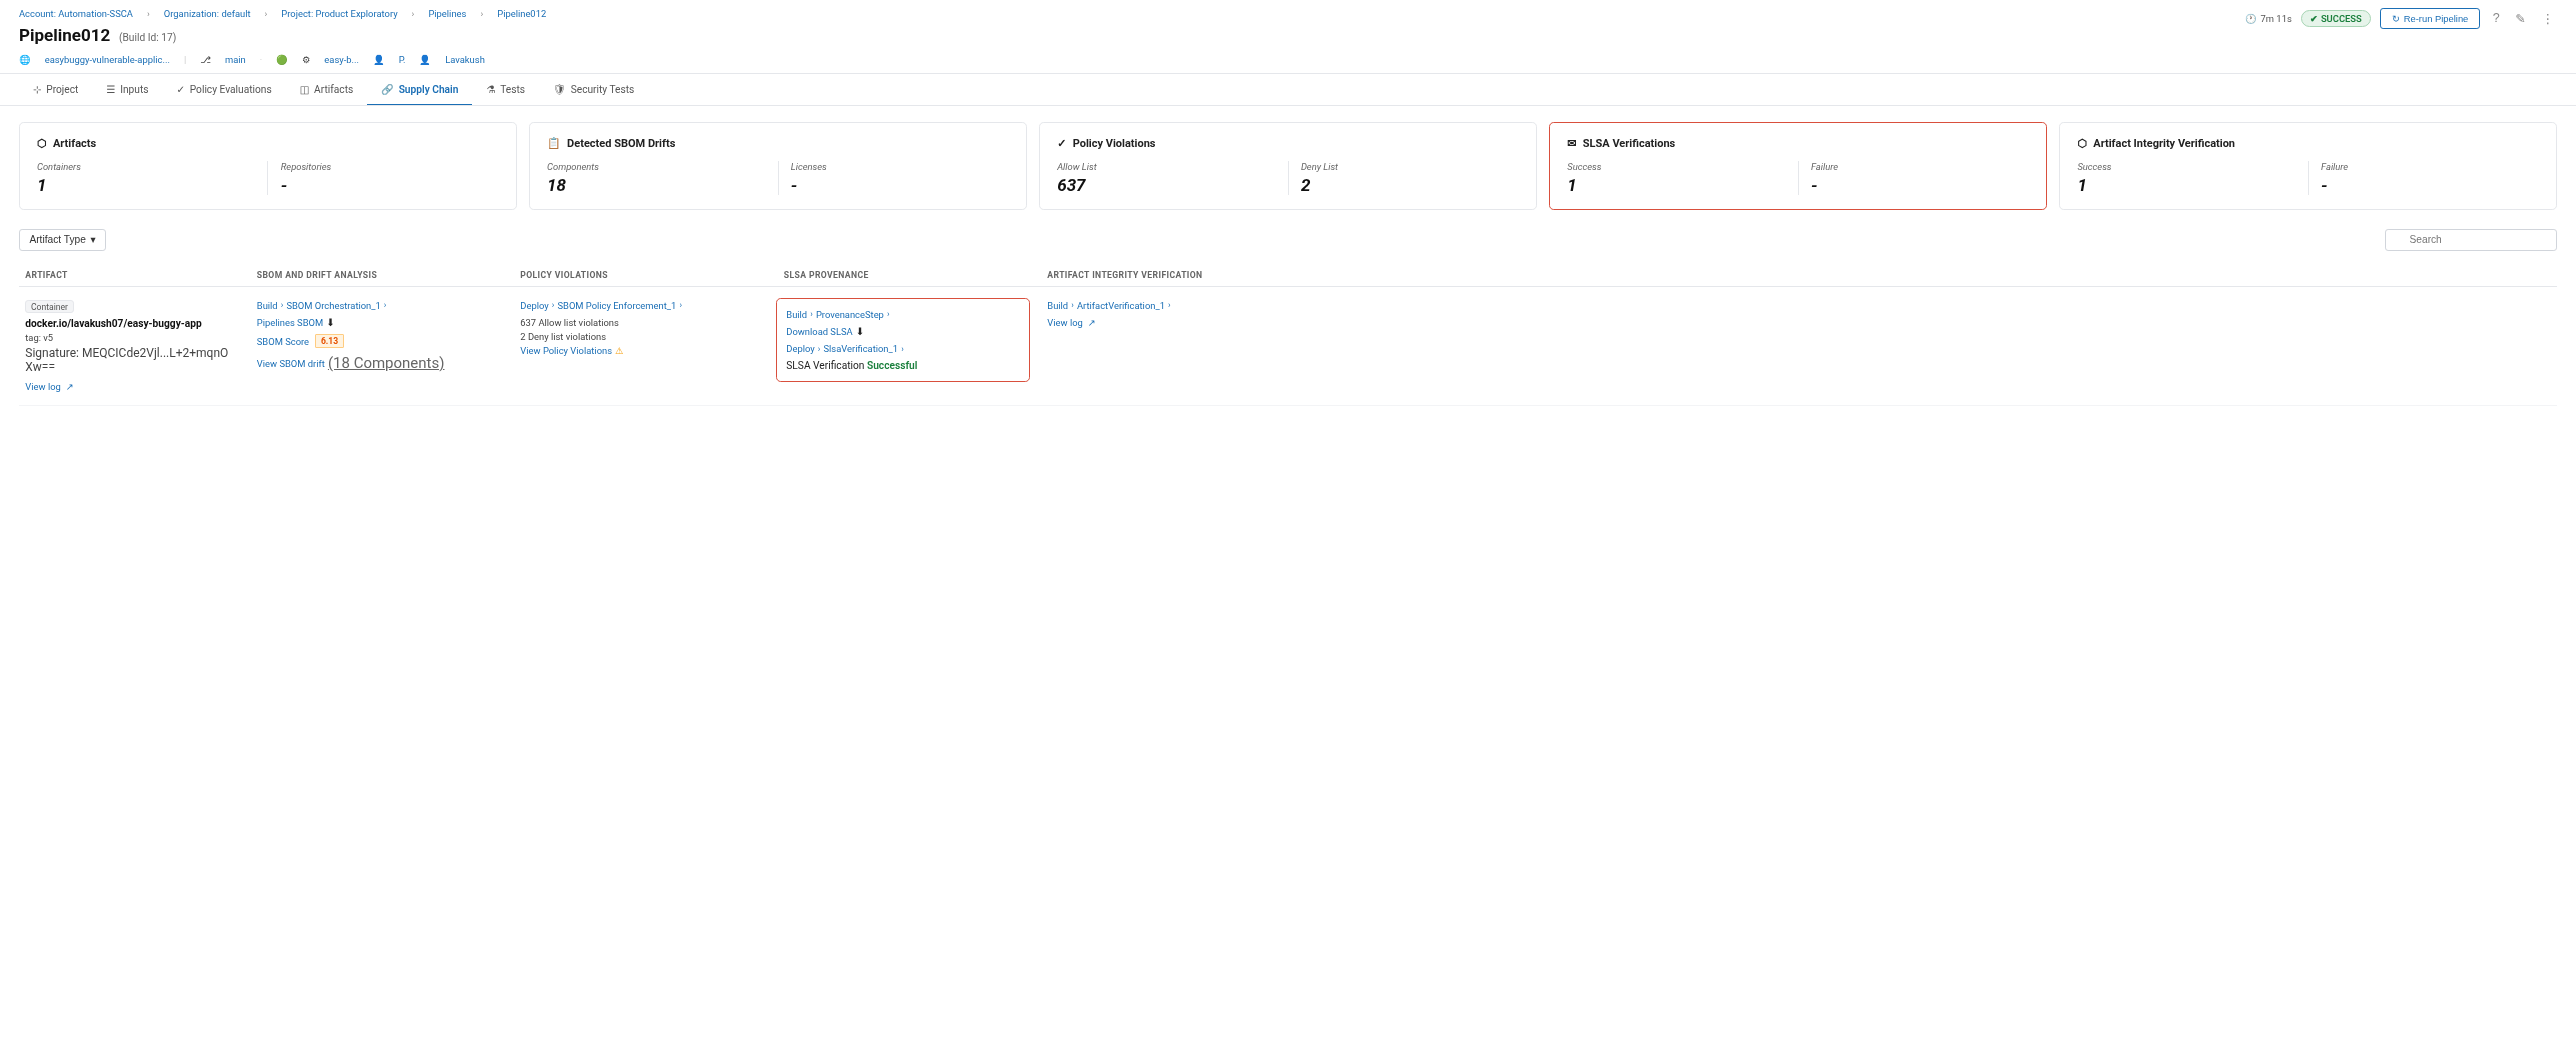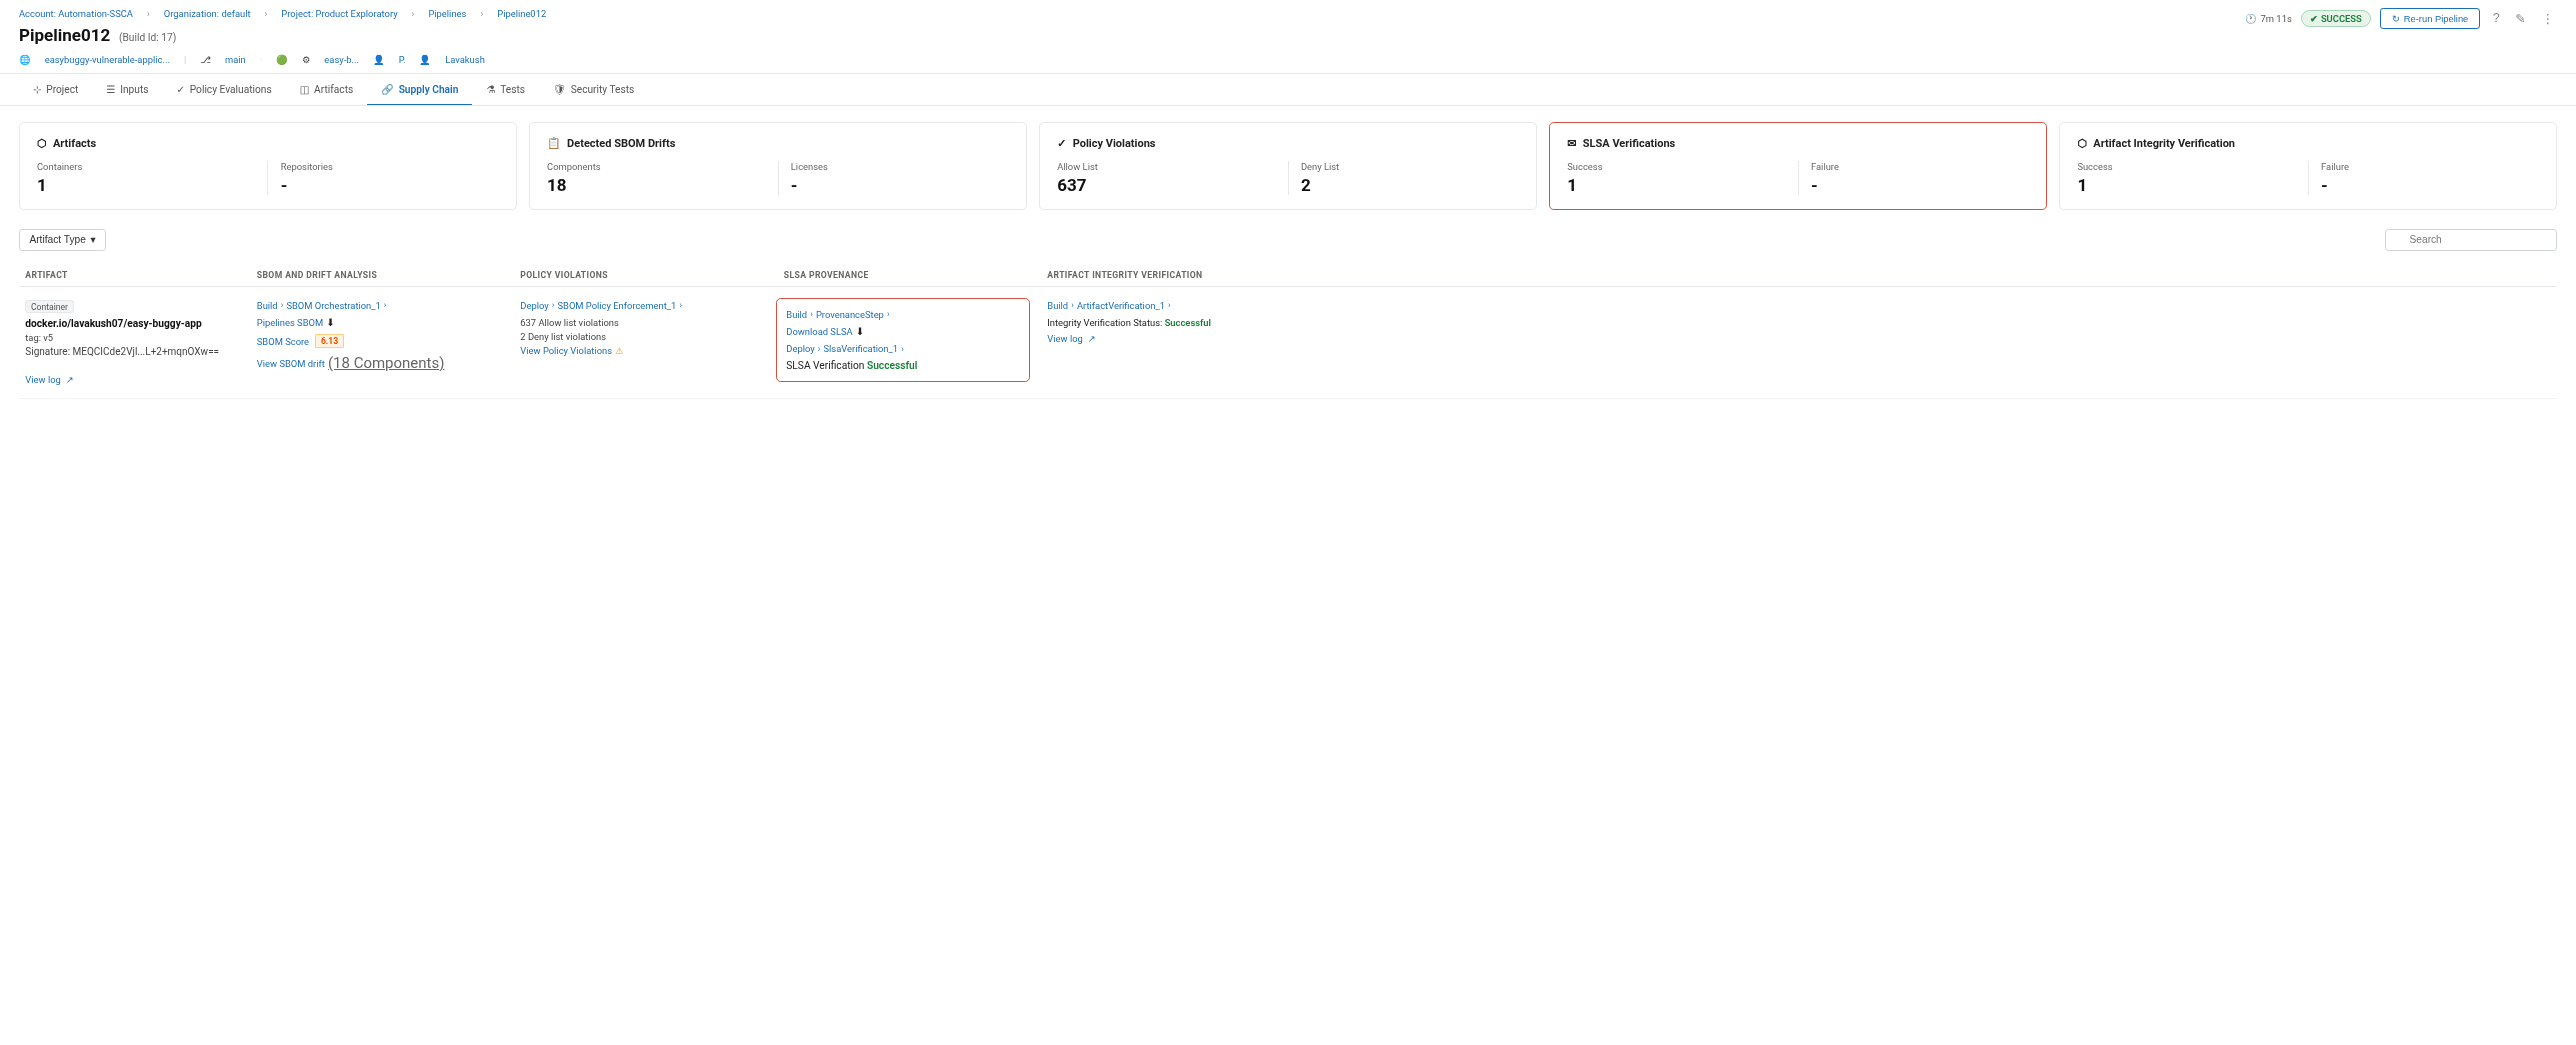--- a/index.html
+++ b/index.html
@@ -37,21 +37,21 @@
     
     
     .main { padding: 15.7px 19px; }
     
     
     .cards-row { display: flex; gap: 12.5px; margin-bottom: 19px; }
     .card { border: 0.8px solid #e5e7eb; border-radius: 4.7px; padding: 14px 17px; flex: 1; background: #fff; }
     .card.highlighted { border: 1.6px solid #d94f3d; }
     .card-title { font-size: 11px; font-weight: 700; color: #222; margin-bottom: 11px; display: flex; align-items: center; gap: 6.3px; }
     .card-metrics { display: flex; gap: 0; }
-    .metric { flex: 1; }
+    .metric { flex: 1; font-style: italic; }
     .metric-label { font-size: 9.4px; color: #666; margin-bottom: 3.1px; }
     .metric-value { font-size: 17px; font-weight: 700; color: #111; }
     .metric-divider { width: 0.8px; background: #e5e7eb; margin: 0 12.5px; }
     
     
     .filter-row { display: flex; align-items: center; justify-content: space-between; margin-bottom: 12.5px; }
     .dropdown-btn { border: 0.8px solid #d1d5db; border-radius: 3.1px; padding: 4.7px 9.4px; background: #fff; font-size: 10.2px; cursor: pointer; display: flex; align-items: center; gap: 4.7px; color: #333; }
     .search-box { border: 0.8px solid #d1d5db; border-radius: 3.1px; padding: 4.7px 9.4px 4.7px 23.5px; font-size: 10.2px; width: 172px; position: relative; }
     .search-wrapper { position: relative; display: flex; align-items: center; }
     .search-wrapper .search-icon { position: absolute; left: 6.3px; color: #999; font-size: 10.2px; }
@@ -59,21 +59,21 @@
     
     .table-header { display: grid; grid-template-columns: 219px 251px 251px 251px 1fr; padding: 6.3px 0; border-bottom: 0.8px solid #e5e7eb; gap: 12.5px; }
     .col-header { font-size: 8.6px; font-weight: 700; color: #666; text-transform: uppercase; letter-spacing: 0.4px; padding: 0 6.3px; }
     
     .table-row { display: grid; grid-template-columns: 219px 251px 251px 251px 1fr; padding: 12.5px 0; border-bottom: 0.8px solid #f3f4f6; gap: 12.5px; align-items: start; }
     .cell { padding: 0 6.3px; font-size: 10.2px; }
     
     .artifact-tag { display: inline-block; background: #f3f4f6; border: 0.8px solid #e5e7eb; border-radius: 3.1px; padding: 0.8px 4.7px; font-size: 8.6px; color: #555; margin-bottom: 4.7px; }
     .artifact-name { font-weight: 700; font-size: 10.2px; color: #111; margin-bottom: 3.1px; }
     .artifact-tag-line { font-size: 9.4px; color: #444; margin-bottom: 3.1px; }
-    .artifact-sig { font-size: 10px; color: #444; margin-bottom: 17px; word-break: break-all; }
+    .artifact-sig { font-size: 12px; color: #444; margin-bottom: 7px; word-break: break-all; }
     .view-log { color: #1a6eb5; font-size: 9.4px; text-decoration: none; display: inline-flex; align-items: center; gap: 5px; }
     
     .link { color: #1a6eb5; text-decoration: none; font-size: 9.4px; }
     .link-row { display: flex; align-items: center; gap: 3.1px; margin-bottom: 6.3px; }
     .link-arrow { color: #1a6eb5; font-size: 8.6px; }
     
     .score-badge { background: #fff3e0; color: #e65100; border: 0.8px solid #ffcc80; border-radius: 1px; padding: 0.8px 4.7px; font-size: 8.6px; font-weight: 700; margin-left: 3.1px; }
     
     .violation-text { font-size: 9.4px; color: #444; margin-bottom: 3.1px; }
     .warning-link { color: #1a6eb5; font-size: 9.4px; display: flex; align-items: center; gap: 3.1px; text-decoration: none; }
@@ -364,24 +364,20 @@
       </div>
     </div>
 
     <div class="cell">
       <div class="link-row">
         <a class="link">Build</a>
         <span class="link-arrow">›</span>
         <a class="link">ArtifactVerification_1</a>
         <span class="link-arrow">›</span>
       </div>
-      <div style="font-size: 9.4px; margin-bottom: 4.7px;">
-        <span>Integrity Verification Status:</span>
-        <span class="integrity-success">Successful</span>
-      </div>
       <a class="view-log">
         <span>View log</span>
         <span>↗</span>
       </a>
     </div>
 
   </div>
 
 </div>
 

